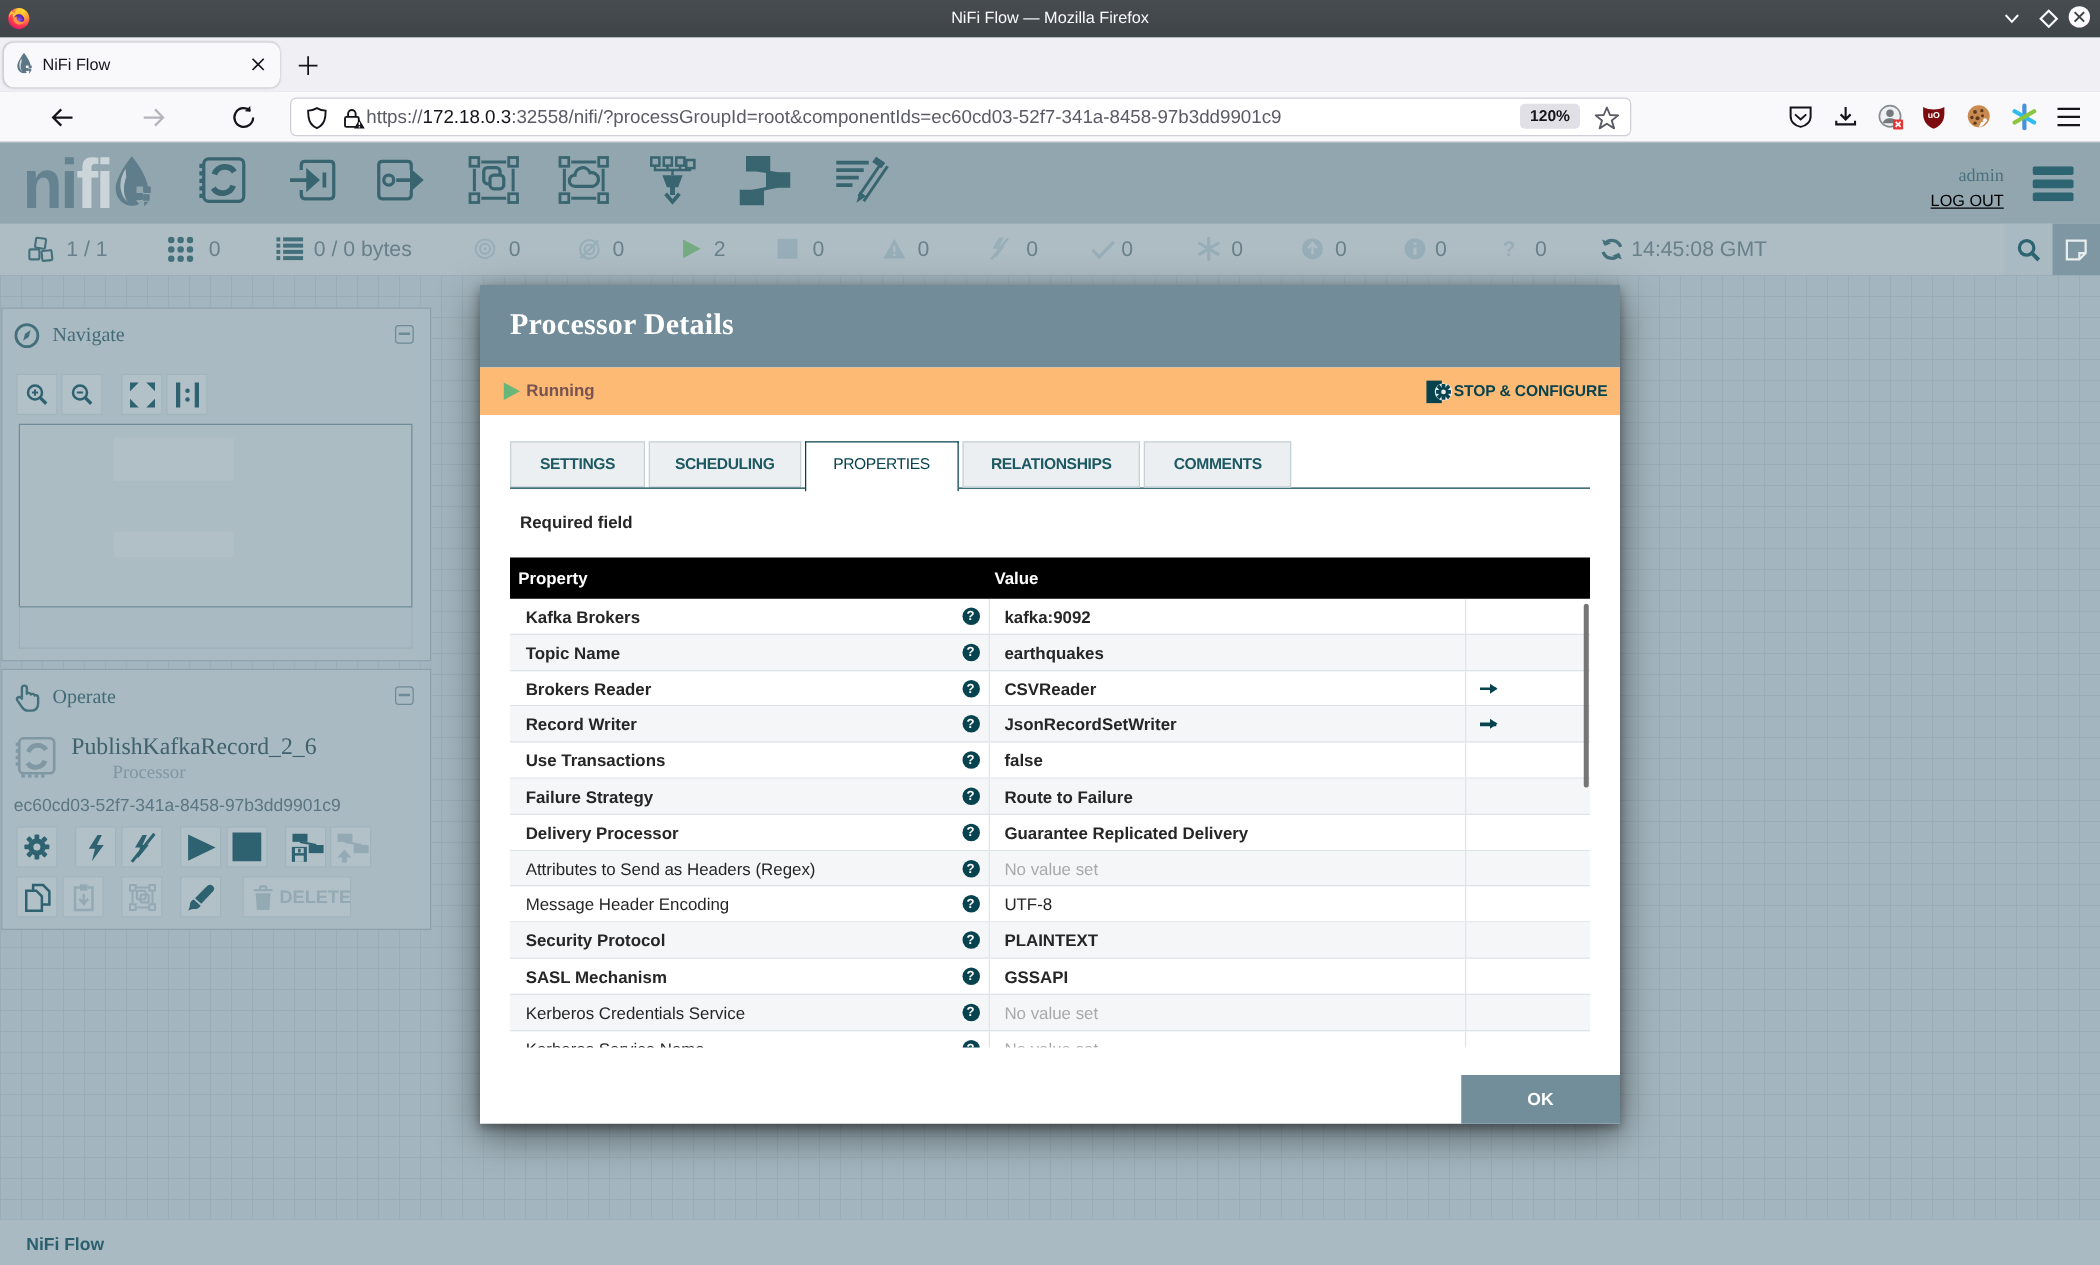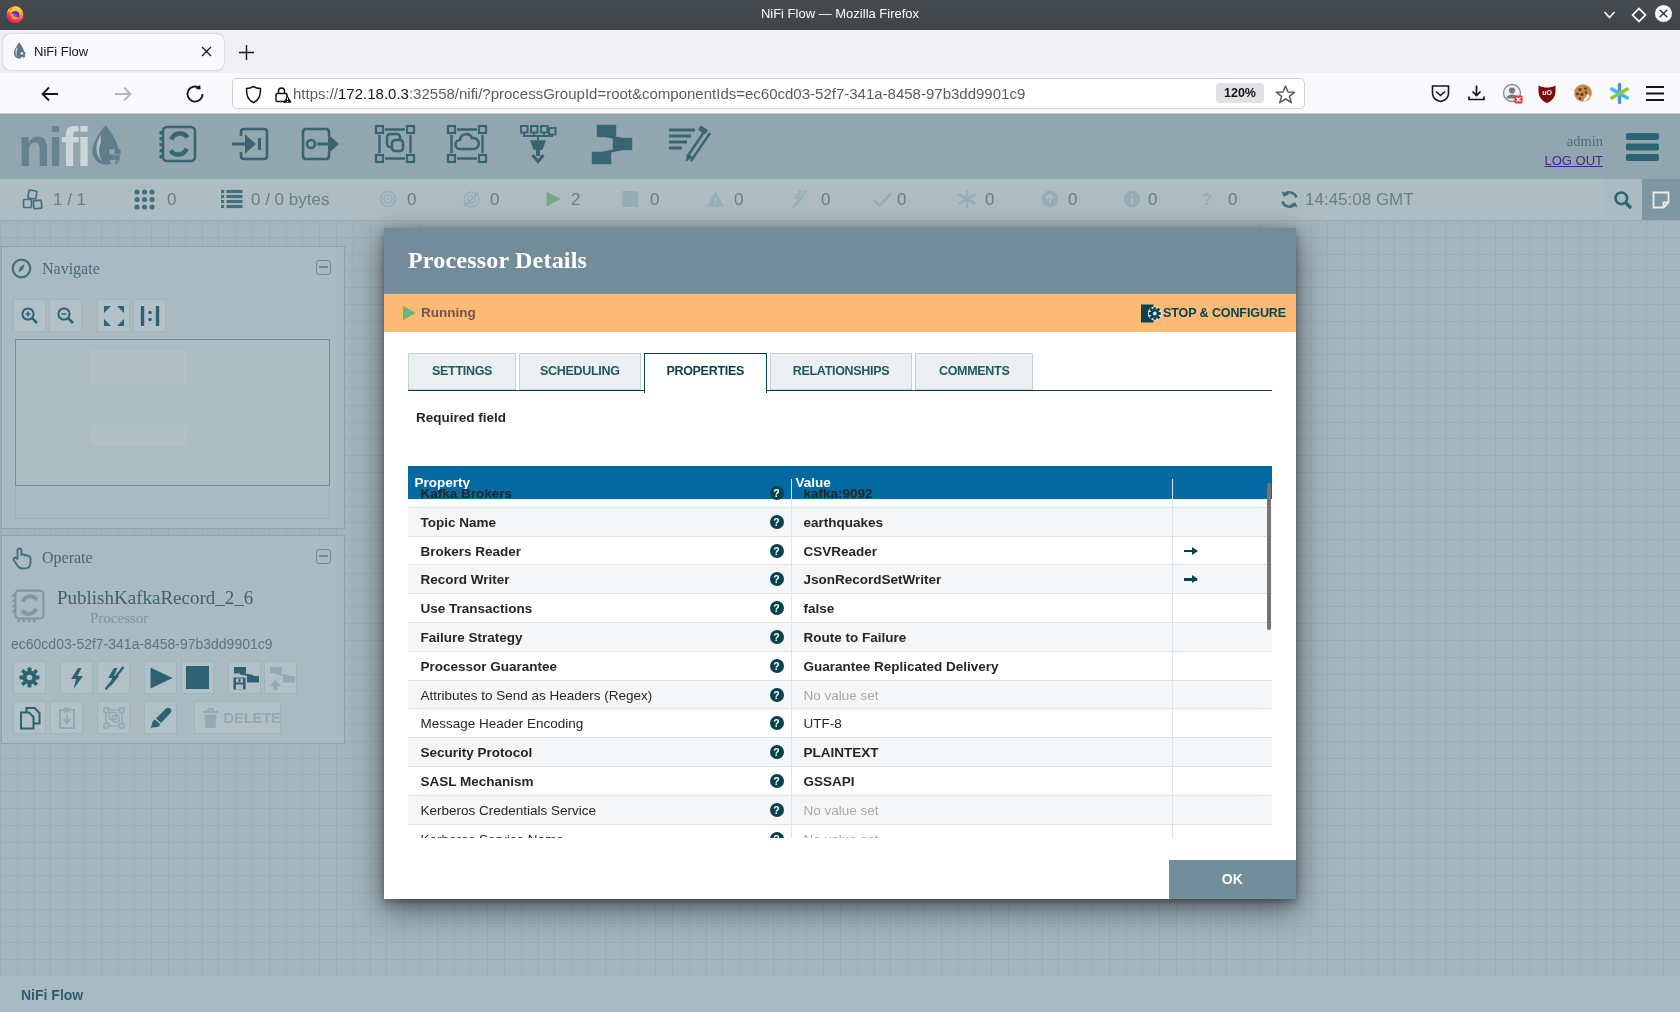--- a/index.html
+++ b/index.html
@@ -49,26 +49,26 @@
   #dhead { position:absolute; left:0; top:0; width:100%; height:66px; background:#728d99; }
   #dhead .t { position:absolute; left:24px; top:19px; font-family:"Liberation Serif", serif;
     font-size:24px; font-weight:700; color:#fff; letter-spacing:0.2px; }
   #dstatus { position:absolute; left:0; top:66px; width:100%; height:38px; background:#fdba74; }
   #dstatus .run { position:absolute; left:37px; top:11px; font-size:13.5px; font-weight:700; color:#775351; }
   #dstatus .sc { position:absolute; right:10px; top:12px; font-size:12.5px; letter-spacing:-0.1px; font-weight:700; color:#07434e; }
   .tab-i { position:absolute; top:125px; height:37px; background:#ebeff1; border:1px solid #c4d1d6;
     text-align:center; font-size:12.5px; letter-spacing:-0.3px; font-weight:700; color:#1d5962; line-height:35px; }
   #tabline { position:absolute; left:24px; top:162px; width:864px; height:1.5px; background:#07434e; }
   .tab-a { position:absolute; top:125px; height:40px; background:#fff; border:1.5px solid #07434e;
-    border-bottom:none; text-align:center; font-size:12.5px; letter-spacing:-0.3px; font-weight:700; color:#07434e;
+    border-bottom:none; text-align:center; font-size:12.5px; letter-spacing:-0.3px; font-weight:400; color:#07434e;
     line-height:35px; z-index:3; }
   #reqf { position:absolute; left:32px; top:182px; font-size:13.5px; font-weight:700; color:#262626; }
   #ptable { position:absolute; left:23.5px; top:218.5px; width:864.5px; height:392px; }
-  #thead { position:absolute; left:0; top:0; width:100%; height:33px; background:#0369a1;
-    color:#fff; font-weight:700; font-size:13.5px;margin-top:20px; }
+  #thead { position:absolute; left:0; top:0; width:100%; height:33px; background:#000000;
+    color:#fff; font-weight:700; font-size:13.5px; }
   #tbody { position:absolute; left:0; top:33px; width:100%; height:359px; overflow:hidden; }
   .prow { position:relative; width:100%; height:28.8px; border-bottom:1px solid #dde4e7; }
   .prow.even { background:#f4f6f7; }
   .prow .pn { position:absolute; left:13px; top:7px; font-size:13.5px; color:#262626; }
   .prow .pv { position:absolute; left:396px; top:7px; font-size:13.5px; color:#262626; }
   .prow.req .pn, .prow.req .pv { font-weight:700; }
   .prow .pv.unset { color:#a9a9a9; font-weight:normal; }
   .qm { position:absolute; left:362px; top:7px; width:14px; height:14px; border-radius:50%;
     background:#07434e; color:#fff; font-size:10.5px; font-weight:700; text-align:center; line-height:14px; }
   .vline { position:absolute; left:383px; top:0; bottom:0; width:1px; background:#dfe6e9; }
@@ -279,21 +279,21 @@
 
  <g transform="translate(523,2)" stroke-width="3">
   <path d="M2 5 H28 M2 11 H24 M2 17 H20 M2 23 H15"></path>
   <path d="M39 4 L20 32 M43 8 L24 36" stroke-width="2.4"></path>
   <path d="M34 1 L40.5 5.5 L38 9 L31.5 4.5 Z" fill="#396570" stroke-width="1"></path>
   <path d="M21 29 L25 32 L19 36 Z" fill="#396570" stroke-width="1"></path>
  </g>
 </g>
       </svg>
     <div class="abs" style="right:77px;top:19px;font-family:'Liberation Serif',serif;font-size:14.5px;color:#49707d;">admin</div>
-    <div class="abs" style="right:77px;top:39px;font-size:13px;color:#4c1d95;text-decoration:underline;">LOG OUT</div>
+    <div class="abs" style="right:77px;top:39px;font-size:13px;color:#000000;text-decoration:underline;">LOG OUT</div>
     <svg class="abs" style="left:1626px;top:19px" width="33" height="28" viewBox="0 0 33 28">
       <g fill="#2d6471">
           <rect x="0" y="0" width="33" height="7" rx="2"></rect>
           <rect x="0" y="10.5" width="33" height="7" rx="2"></rect>
           <rect x="0" y="21" width="33" height="7" rx="2"></rect>
         </g>
       </svg>
   </div>
   <div id="statusbar">
       <svg class="abs" style="left:22px;top:10px" width="23" height="21" viewBox="0 0 23 21">
@@ -650,21 +650,21 @@
             <span class="pv">false</span>
           </div>
       <div class="prow even req">
             <span class="pn">Failure Strategy</span>
             <span class="qm">?</span>
             <span class="vline"></span>
             <span class="vline2"></span>
             <span class="pv">Route to Failure</span>
           </div>
       <div class="prow req">
-            <span class="pn">Processor Guarantee</span>
+            <span class="pn">Delivery Processor</span>
             <span class="qm">?</span>
             <span class="vline"></span>
             <span class="vline2"></span>
             <span class="pv">Guarantee Replicated Delivery</span>
           </div>
       <div class="prow even">
             <span class="pn">Attributes to Send as Headers (Regex)</span>
             <span class="qm">?</span>
             <span class="vline"></span>
             <span class="vline2"></span>

